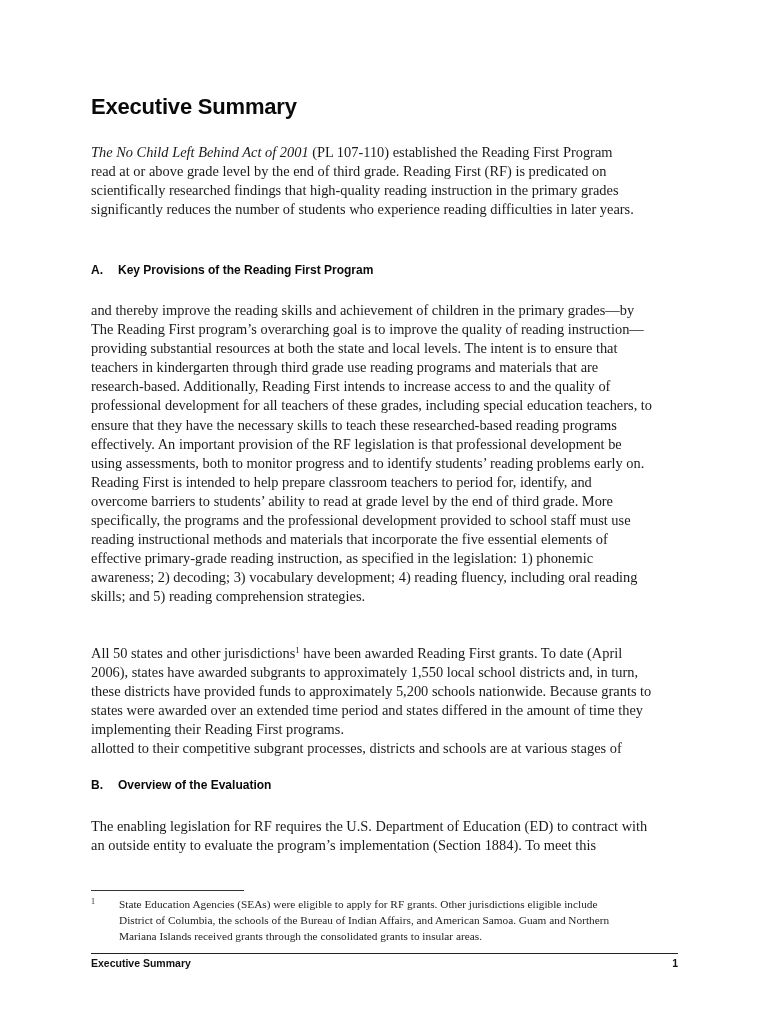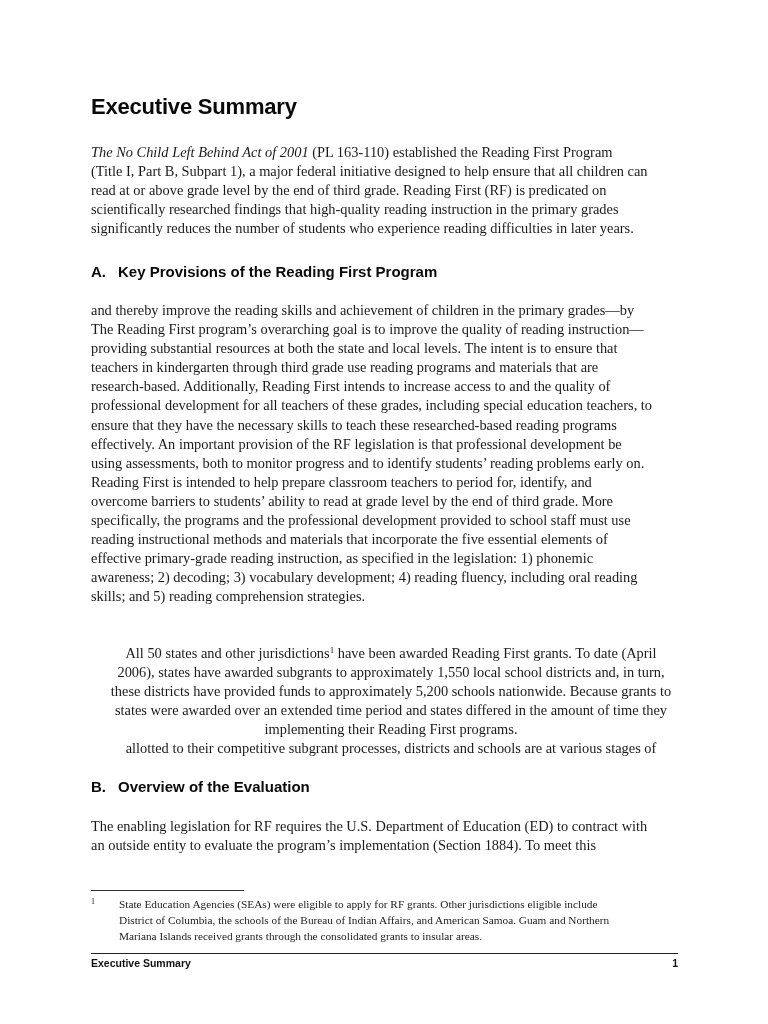--- a/index.html
+++ b/index.html
@@ -1,19 +1,19 @@
 <!DOCTYPE html>
 <html><head>
 <meta charset="utf-8">
 <style>
   html, body { margin: 0; padding: 0; background: #ffffff; }
   body { width: 768px; height: 1024px; position: relative; overflow: hidden; color: #111; }
   .page { position: absolute; left: 0; top: 12px; width: 768px; height: 1024px; background: #fff; border-radius: 25px; }
   .h1 { position: absolute; left: 91px; top: 82px; font-family: "Liberation Sans", sans-serif; font-weight: bold; font-size: 22px; color: #0a0a0a; letter-spacing: -0.2px; }
-  .h2 { position: absolute; left: 91px; font-family: "Liberation Sans", sans-serif; font-weight: bold; font-size: 15px; color: #0a0a0a; }
+  .h2 { position: absolute; left: 91px; font-family: "Liberation Sans", sans-serif; font-weight: bold; font-size: 12px; color: #0a0a0a; }
   .h2 .num { display: inline-block; width: 27px; }
   .para { position: absolute; left: 91px; width: 600px; font-family: "Liberation Serif", serif; font-size: 14.4px; line-height: 19.1px; color: #1a1a1a; }
   .para .line { display: block; white-space: nowrap; }
   .para i { }
   sup { font-size: 9px; vertical-align: 5px; line-height: 0; }
   .fn-rule { position: absolute; left: 91px; top: 878px; width: 153px; height: 0; border-top: 1px solid #333; }
   .footnote { position: absolute; left: 91px; top: 884px; width: 600px; font-family: "Liberation Serif", serif; font-size: 11.3px; line-height: 16px; color: #222; }
   .footnote .fn-mark { position: absolute; left: 0; top: -2px; font-size: 8px; }
   .footnote .fn-body { margin-left: 28px; }
   .footnote .line { display: block; white-space: nowrap; }
@@ -22,22 +22,21 @@
   .footer-right { position: absolute; right: 90px; top: 945px; font-family: "Liberation Sans", sans-serif; font-weight: bold; font-size: 10.5px; color: #111; }
 </style>
 </head>
 <body>
 
 <div class="page">
 
   <div class="h1">Executive Summary</div>
 
   <div class="para" style="top:131px;">
-    <span class="line"><i>The No Child Left Behind Act of 2001</i><span> (PL 163-110) established the Reading First Program</span></span>
-    <span class="line">(Title I, Part B, Subpart 1), a major federal initiative designed to help ensure that all children can</span>
+    <span class="line"><i>The No Child Left Behind Act of 2001</i><span> (PL 107-110) established the Reading First Program</span></span>
     <span class="line">read at or above grade level by the end of third grade. Reading First (RF) is predicated on</span>
     <span class="line">scientifically researched findings that high-quality reading instruction in the primary grades</span>
     <span class="line">significantly reduces the number of students who experience reading difficulties in later years.</span>
   </div>
 
   <div class="h2" style="top:251px;">
     <span class="num">A.</span><span>Key Provisions of the Reading First Program</span>
   </div>
 
   <div class="para" style="top:289px;">
@@ -52,21 +51,21 @@
     <span class="line">using assessments, both to monitor progress and to identify students’ reading problems early on.</span>
     <span class="line">Reading First is intended to help prepare classroom teachers to period for, identify, and</span>
     <span class="line">overcome barriers to students’ ability to read at grade level by the end of third grade.  More</span>
     <span class="line">specifically, the programs and the professional development provided to school staff must use</span>
     <span class="line">reading instructional methods and materials that incorporate the five essential elements of</span>
     <span class="line">effective primary-grade reading instruction, as specified in the legislation:  1) phonemic</span>
     <span class="line">awareness; 2) decoding; 3) vocabulary development; 4) reading fluency, including oral reading</span>
     <span class="line">skills; and 5) reading comprehension strategies.</span>
   </div>
 
-  <div class="para" style="top:632px;text-align:center;">
+  <div class="para" style="top:632px;">
     <span class="line"><span>All 50 states and other jurisdictions</span><sup>1</sup><span> have been awarded Reading First grants. To date (April</span></span>
     <span class="line">2006), states have awarded subgrants to approximately 1,550 local school districts and, in turn,</span>
     <span class="line">these districts have provided funds to approximately 5,200 schools nationwide. Because grants to</span>
     <span class="line">states were awarded over an extended time period and states differed in the amount of time they</span>
     <span class="line">implementing their Reading First programs.</span>
     <span class="line">allotted to their competitive subgrant processes, districts and schools are at various stages of</span>
   </div>
 
   <div class="h2" style="top:766px;">
     <span class="num">B.</span><span>Overview of the Evaluation</span>

